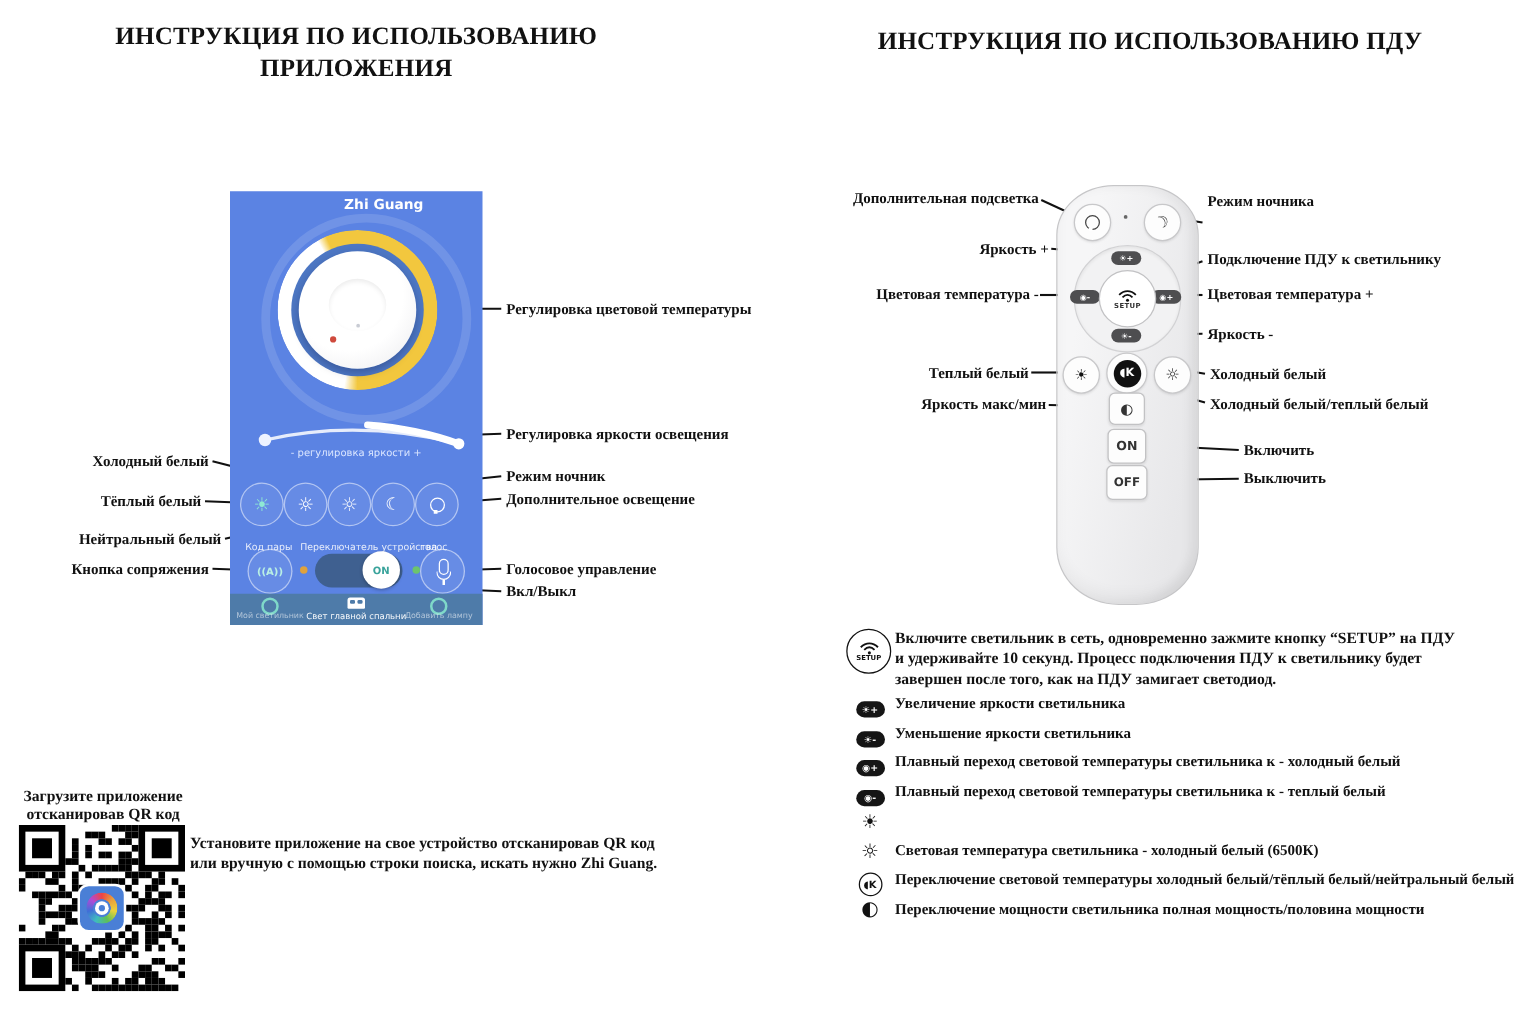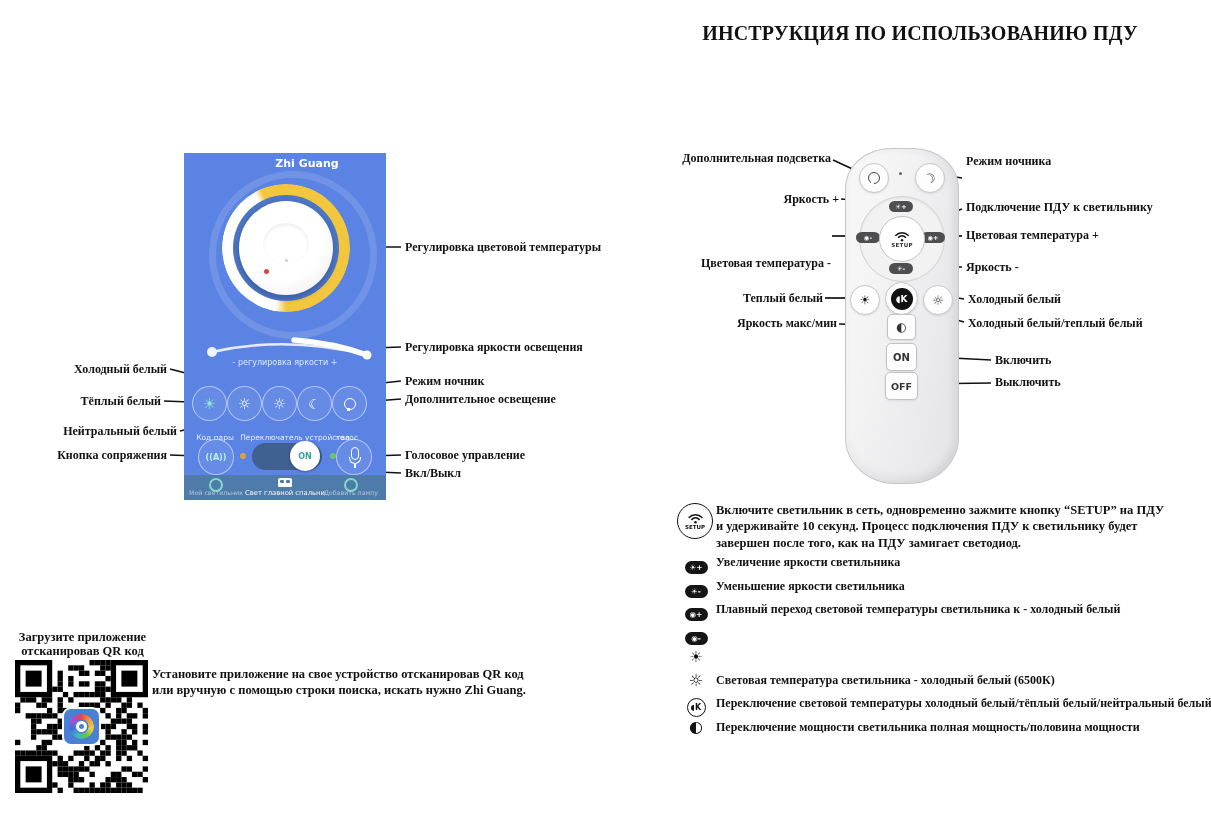--- a/index.html
+++ b/index.html
@@ -106,20 +106,22 @@
               border:1.6px solid #111;display:flex;flex-direction:column;align-items:center;justify-content:center;}
   .setup-circ .st{font-size:5.5px;font-weight:700;font-family:"DejaVu Sans",sans-serif;}
   .ckleg{display:inline-flex;width:17px;height:17px;border-radius:50%;border:1.6px solid #111;
          align-items:center;justify-content:center;font-size:8px;font-weight:700;}
 </style>
 </head>
 <body>
 
 <div id="canvas">
 
+  <div class="title" style="left:40px;top:16px;width:490px;">ИНСТРУКЦИЯ ПО ИСПОЛЬЗОВАНИЮ
+ПРИЛОЖЕНИЯ</div>
   <div class="title" style="left:660px;top:20px;width:520px;">ИНСТРУКЦИЯ ПО ИСПОЛЬЗОВАНИЮ ПДУ</div>
 
   <svg class="lines" width="1211" height="822">
     <line x1="322" y1="247" x2="401" y2="247"></line>
     <line x1="344" y1="349" x2="401" y2="347"></line>
     <line x1="326" y1="389" x2="401" y2="381"></line>
     <line x1="362" y1="402" x2="401" y2="399"></line>
     <line x1="371" y1="456" x2="401" y2="455"></line>
     <line x1="311" y1="469" x2="401" y2="473"></line>
     <line x1="170" y1="369" x2="236" y2="386"></line>
@@ -505,21 +507,21 @@
     </div>
     <div class="sq" style="left:41px;top:165px;width:27px;height:24px;">
       <span class="g" style="font-size:12px;">◐</span>
     </div>
     <div class="sq" style="left:40px;top:194px;width:29px;height:26px;font-size:10px;">ON</div>
     <div class="sq" style="left:39px;top:223px;width:31px;height:26px;font-size:9.5px;">OFF</div>
   </div>
 
   <div class="lbl" style="right:380px;top:151px;">Дополнительная подсветка</div>
   <div class="lbl" style="right:372px;top:192px;">Яркость +</div>
-  <div class="lbl" style="right:380px;top:228px;margin-top:28px;">Цветовая температура -</div>
+  <div class="lbl" style="right:380px;top:228px;">Цветовая температура -</div>
   <div class="lbl" style="right:388px;top:291px;">Теплый белый</div>
   <div class="lbl" style="right:374px;top:316px;">Яркость макс/мин</div>
   <div class="lbl" style="left:966px;top:154px;">Режим ночника</div>
   <div class="lbl" style="left:966px;top:200px;">Подключение ПДУ к светильнику</div>
   <div class="lbl" style="left:966px;top:228px;">Цветовая температура +</div>
   <div class="lbl" style="left:966px;top:260px;">Яркость -</div>
   <div class="lbl" style="left:968px;top:292px;">Холодный белый</div>
   <div class="lbl" style="left:968px;top:316px;">Холодный белый/теплый белый</div>
   <div class="lbl" style="left:995px;top:353px;">Включить</div>
   <div class="lbl" style="left:995px;top:375px;">Выключить</div>
@@ -536,20 +538,21 @@
 и удерживайте 10 секунд. Процесс подключения ПДУ к светильнику будет
 завершен после того, как на ПДУ замигает светодиод.</div>
 
   <div class="leg-ic" style="top:555px;"><span class="leg-pill">☀+</span></div>
   <div class="leg-txt" style="top:555px;">Увеличение яркости светильника</div>
   <div class="leg-ic" style="top:579px;"><span class="leg-pill">☀-</span></div>
   <div class="leg-txt" style="top:579px;">Уменьшение яркости светильника</div>
   <div class="leg-ic" style="top:602px;"><span class="leg-pill">◉+</span></div>
   <div class="leg-txt" style="top:602px;">Плавный переход световой температуры светильника к - холодный белый</div>
   <div class="leg-ic" style="top:626px;"><span class="leg-pill">◉-</span></div>
+  <div class="leg-txt" style="top:626px;">Плавный переход световой температуры светильника к - теплый белый</div>
   <div class="leg-ic" style="top:648px;font-size:15px;"><span>☀</span></div>
   <div class="leg-ic" style="top:671px;font-size:16px;"><span>☼</span></div>
   <div class="leg-txt" style="top:673px;">Световая температура светильника - холодный белый (6500К)</div>
   <div class="leg-ic" style="top:695px;"><span class="ckleg">◖K</span></div>
   <div class="leg-txt" style="top:696px;">Переключение световой температуры холодный белый/тёплый белый/нейтральный белый</div>
   <div class="leg-ic" style="top:717px;font-size:16px;"><span>◐</span></div>
   <div class="leg-txt" style="top:720px;">Переключение мощности светильника полная мощность/половина мощности</div>
 
 </div>
 

